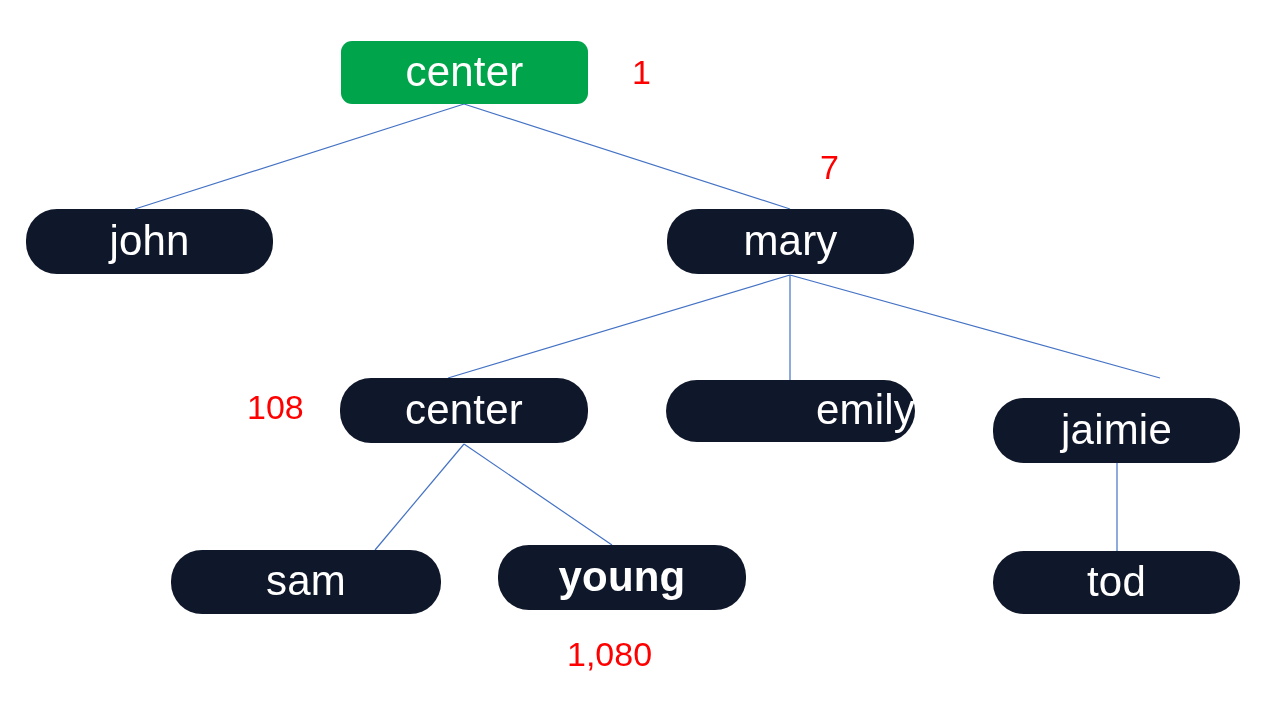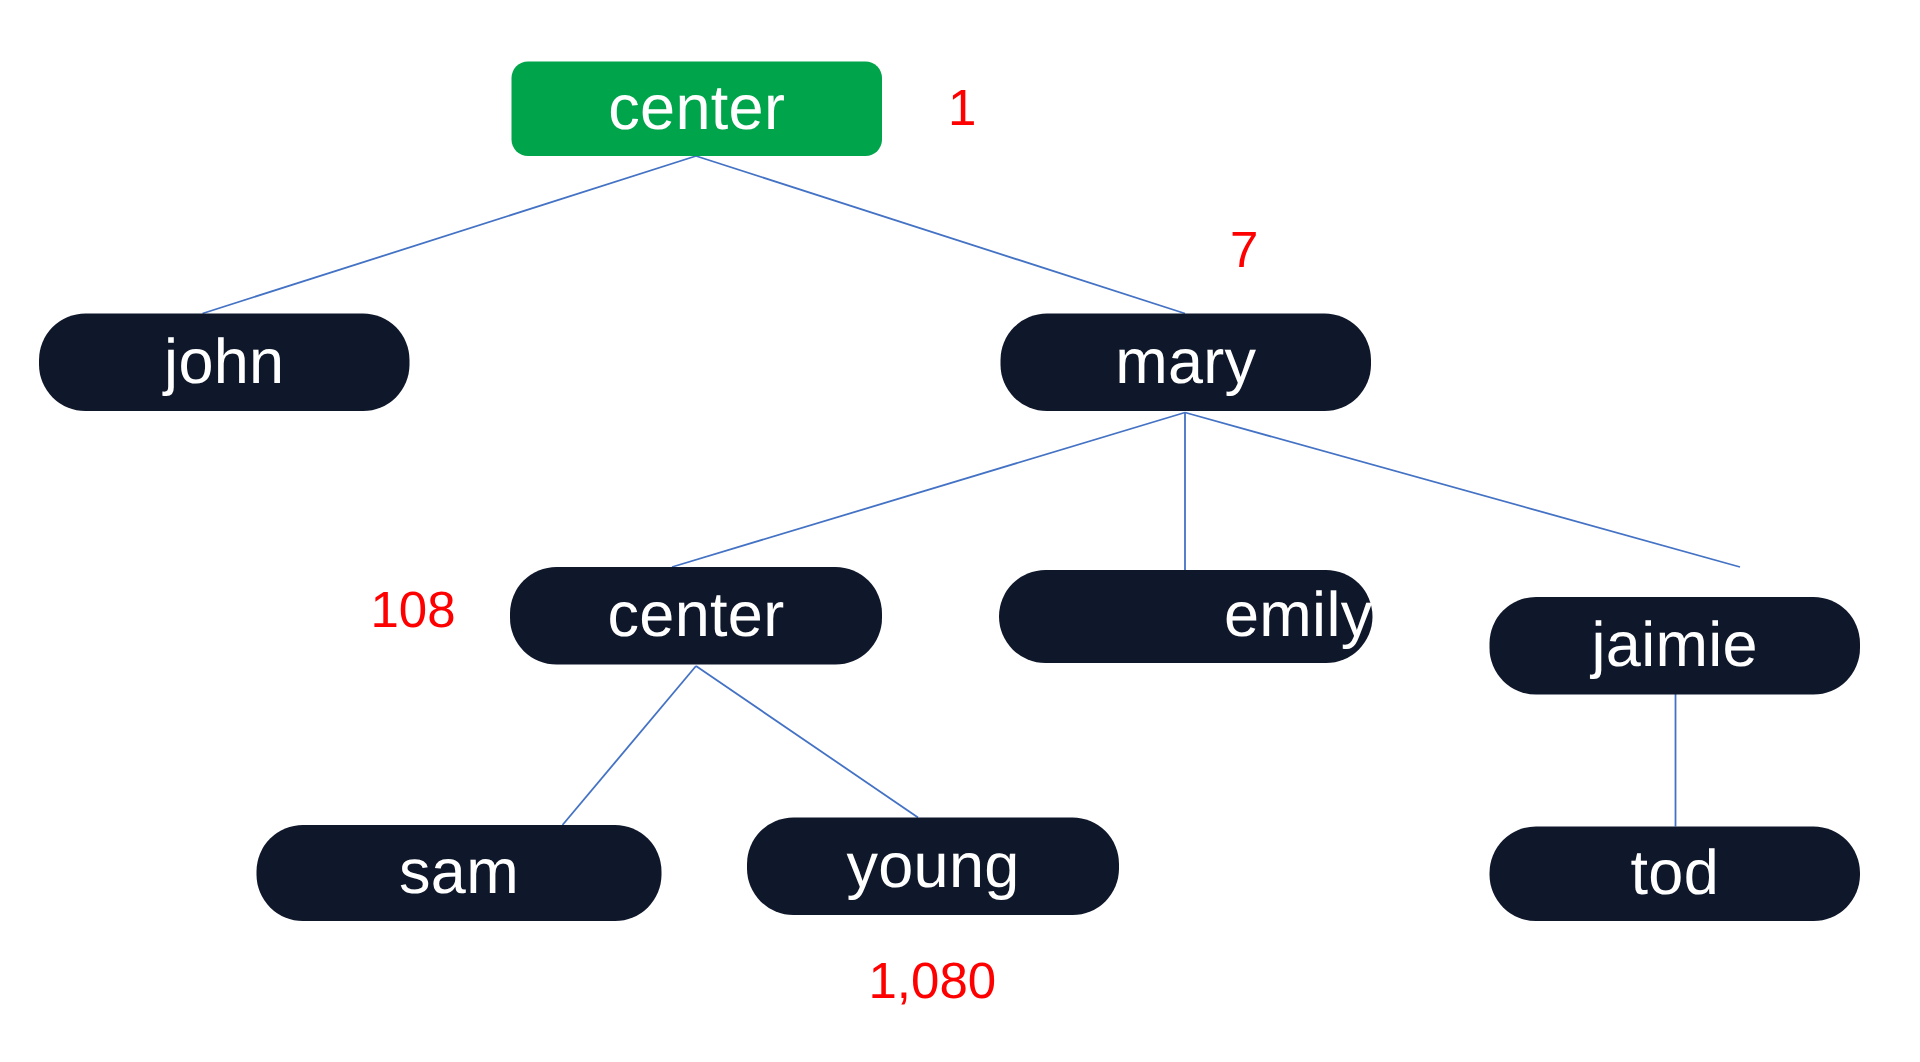--- a/index.html
+++ b/index.html
@@ -91,27 +91,27 @@
       </div>
       <div class="node node-blue" style="left: 666px; top: 380px; width: 249px; height: 62px; justify-content: flex-end;">
         <span class="node-label">emily</span>
       </div>
       <div class="node node-blue" style="left: 993px; top: 398px; width: 247px; height: 65px;">
         <span class="node-label">jaimie</span>
       </div>
       <div class="node node-blue" style="left: 171px; top: 550px; width: 270px; height: 64px;">
         <span class="node-label">sam</span>
       </div>
-      <div class="node node-blue" style="left: 498px; top: 545px; width: 248px; height: 65px;">
+      <div class="node node-blue" style="left: 498px; top: 545px; width: 248px; height: 65px; font-weight: bold;">
         <span class="node-label">young</span>
       </div>
       <div class="node node-blue" style="left: 993px; top: 551px; width: 247px; height: 63px;">
         <span class="node-label">tod</span>
       </div>
     </div>
   <div id="annotation-layer">
       <div class="annotation" style="left: 632px; top: 55px;">1</div>
       <div class="annotation" style="left: 820px; top: 150px;">7</div>
       <div class="annotation" style="left: 247px; top: 390px;">108</div>
-      <div class="annotation" style="left: 567px; top: 637px; margin-left: 12px;">1,080</div>
+      <div class="annotation" style="left: 567px; top: 637px;">1,080</div>
     </div>
 
 </div>
 
 </body></html>

